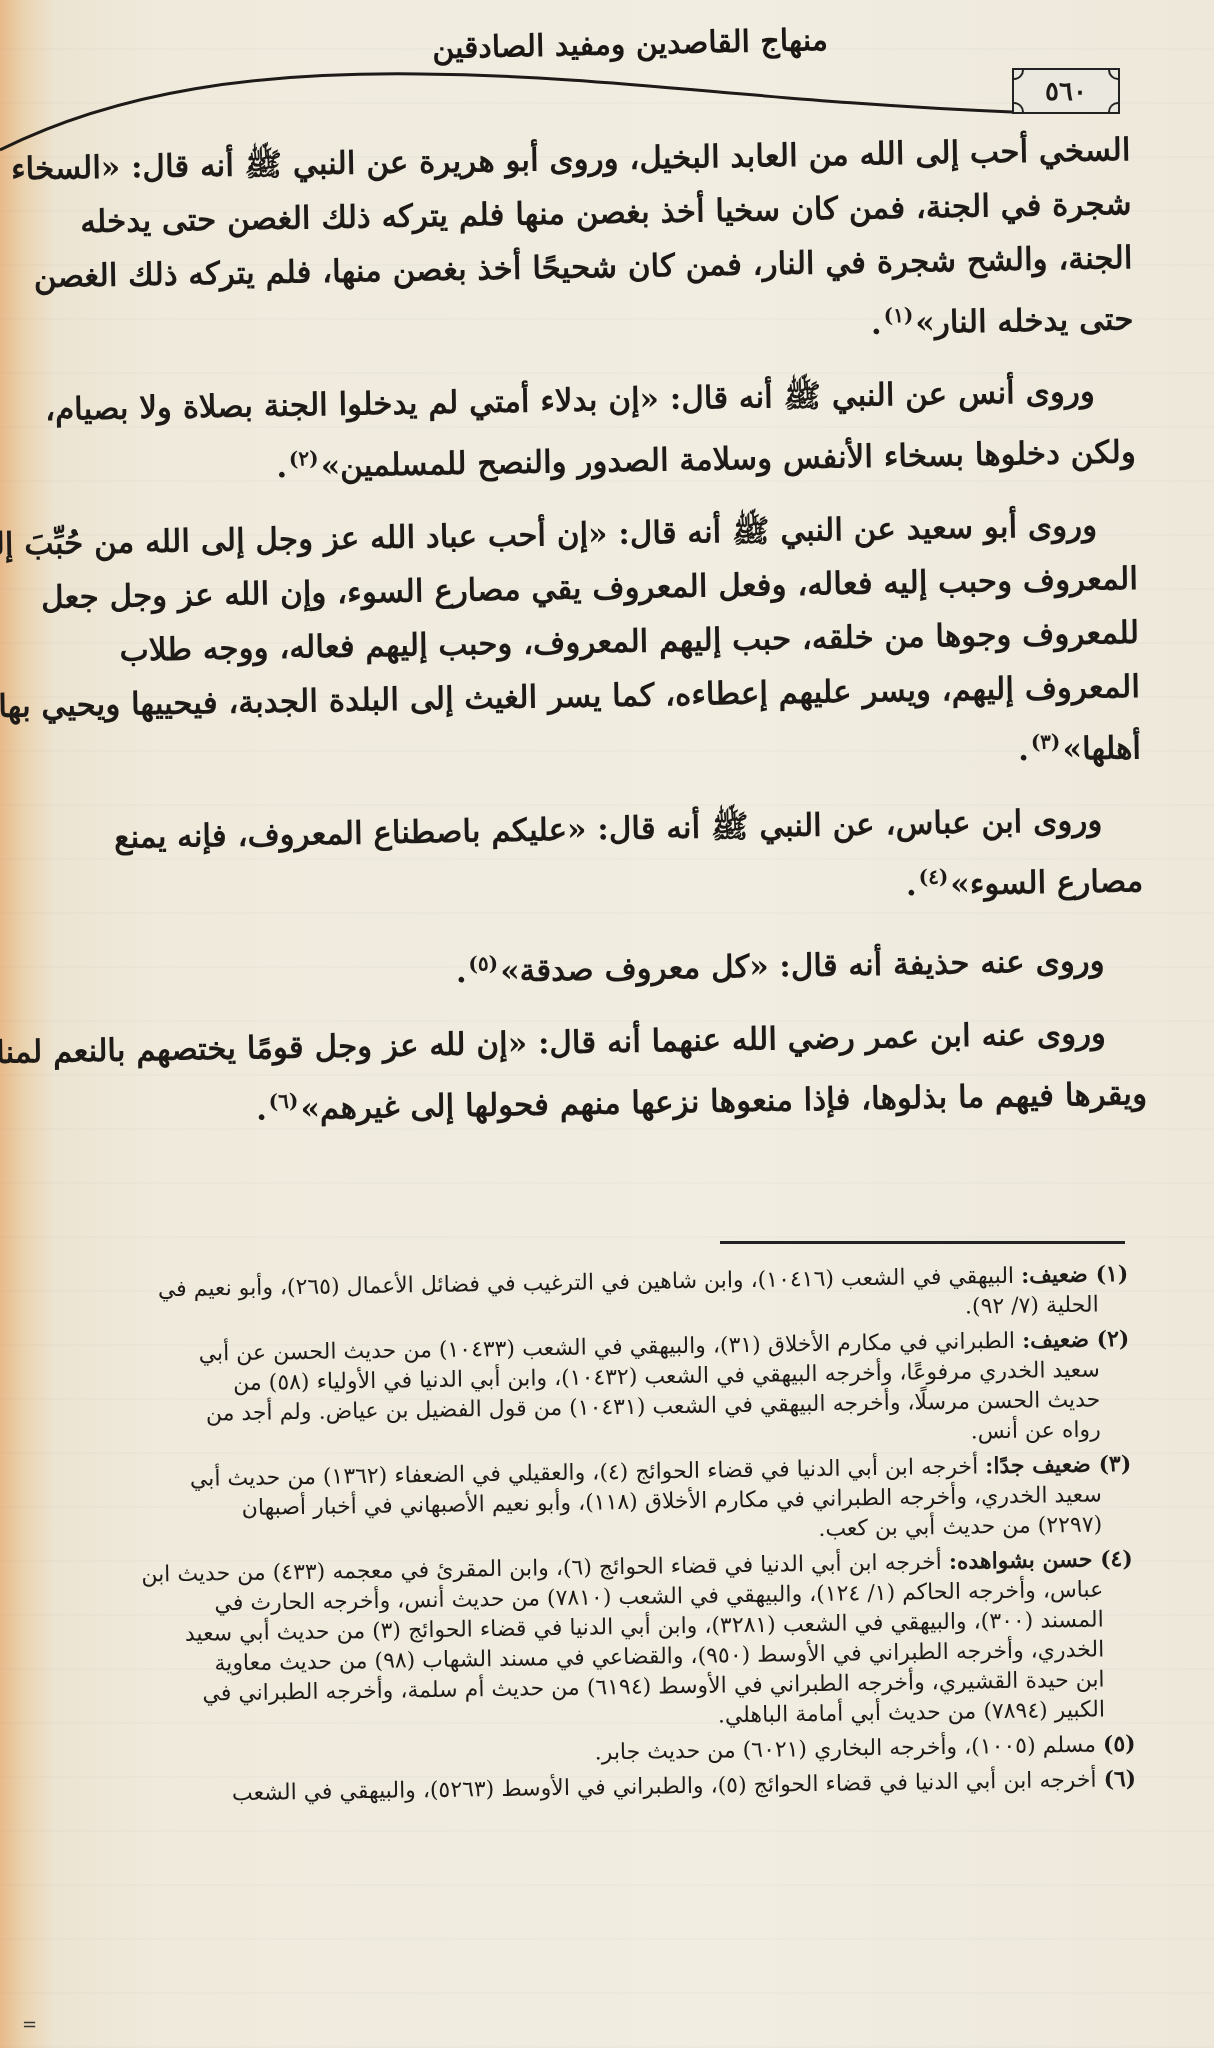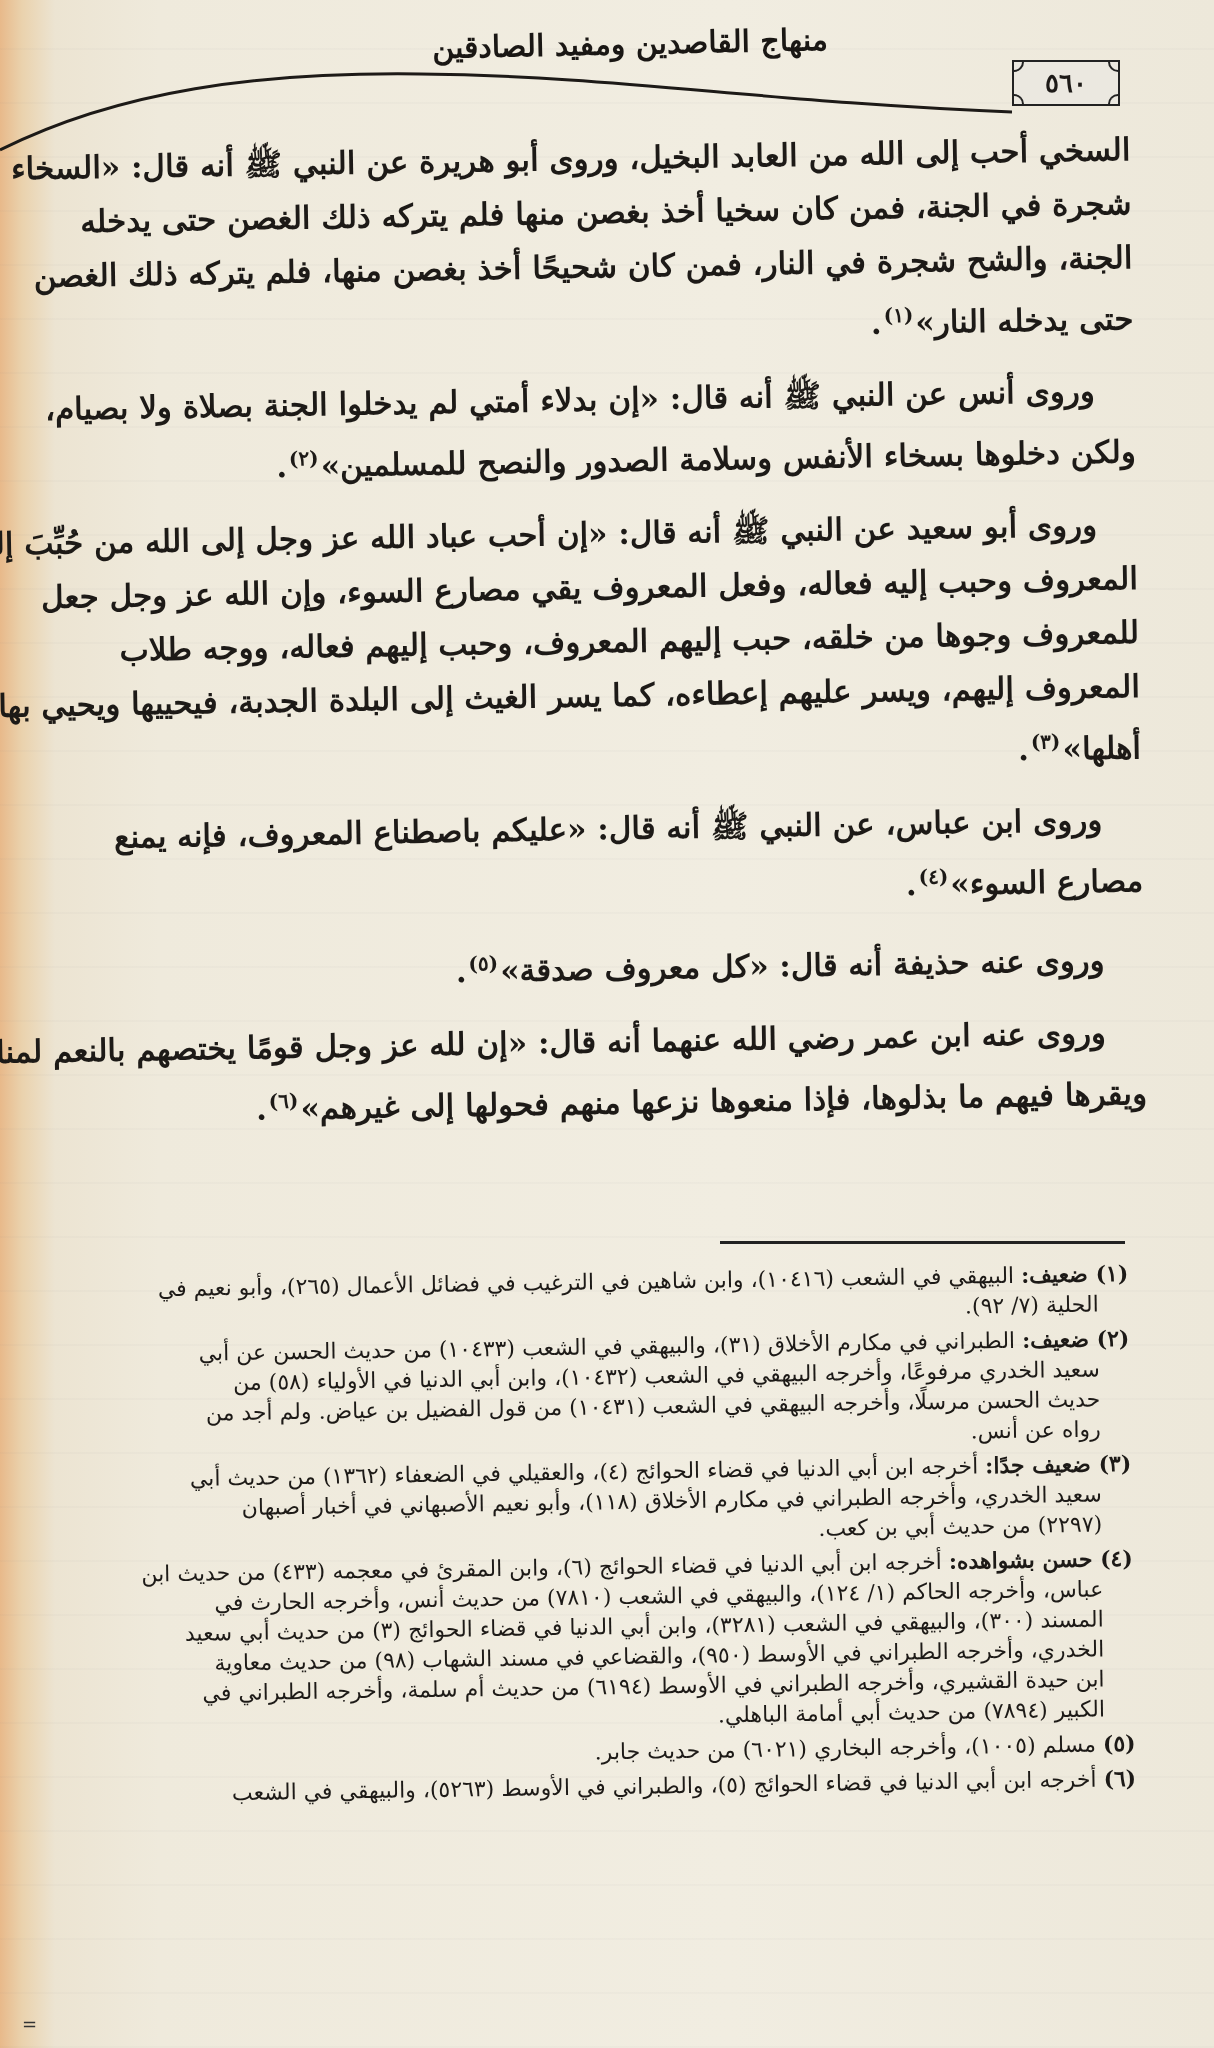--- a/index.html
+++ b/index.html
@@ -16,21 +16,21 @@
   }
   .running-head {
     position: absolute; top: 26px; left: 420px; width: 420px;
     text-align: center; font-weight: bold; font-size: 30px; color: #1a1714;
     transform: rotate(-1.2deg);
   }
   .head-curve {
     position: absolute; left: 0; top: 40px; width: 1214px; height: 120px;
   }
   .page-num-box {
-    position: absolute; left: 1012px; top: 60px; width: 108px; height: 46px;
+    position: absolute; left: 1012px; top: 68px; width: 108px; height: 46px;
     border: 2px solid #222; box-sizing: border-box;
     display: flex; align-items: center; justify-content: center;
     font-size: 26px; font-weight: bold; color: #1d1a17;
     background: #ebe8e0; direction: rtl;
   }
   .page-num-box .corner {
     position: absolute; width: 10px; height: 10px; border: 2px solid #222;
   }
   .page-num-box .c1 { top: -2px; left: -2px; border-radius: 0 0 10px 0; border-top: none; border-left: none; }
   .page-num-box .c2 { top: -2px; right: -2px; border-radius: 0 0 0 10px; border-top: none; border-right: none; }

